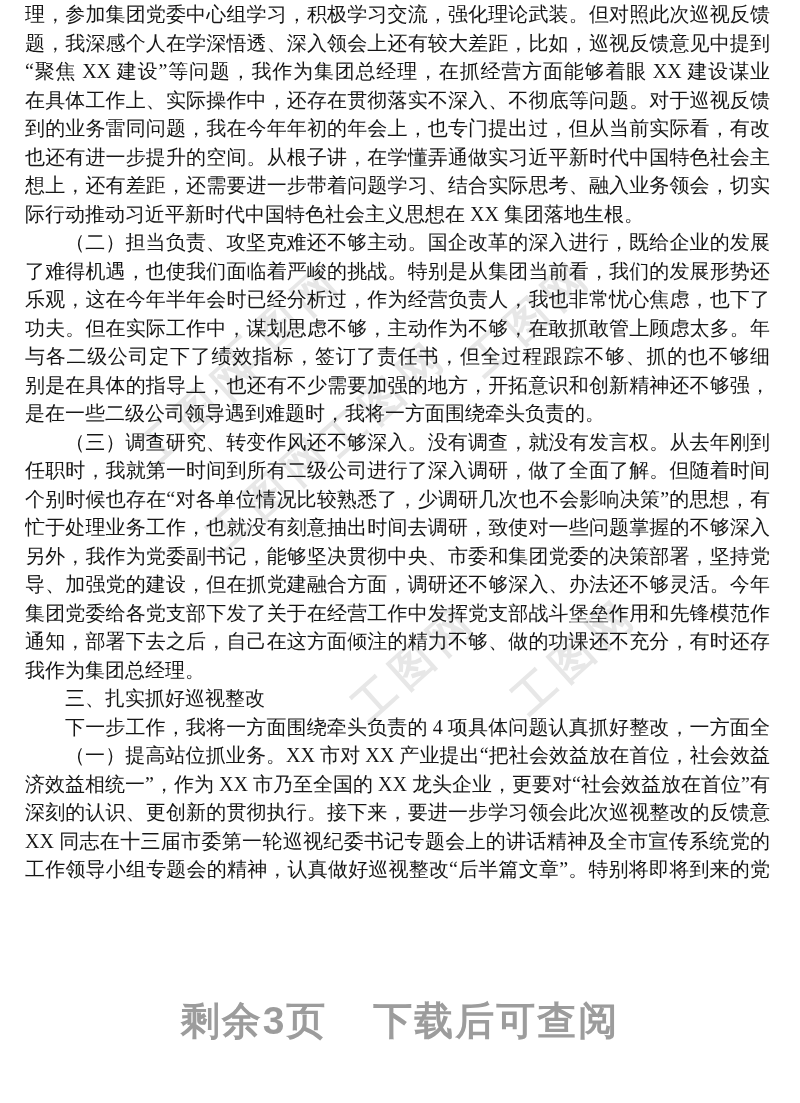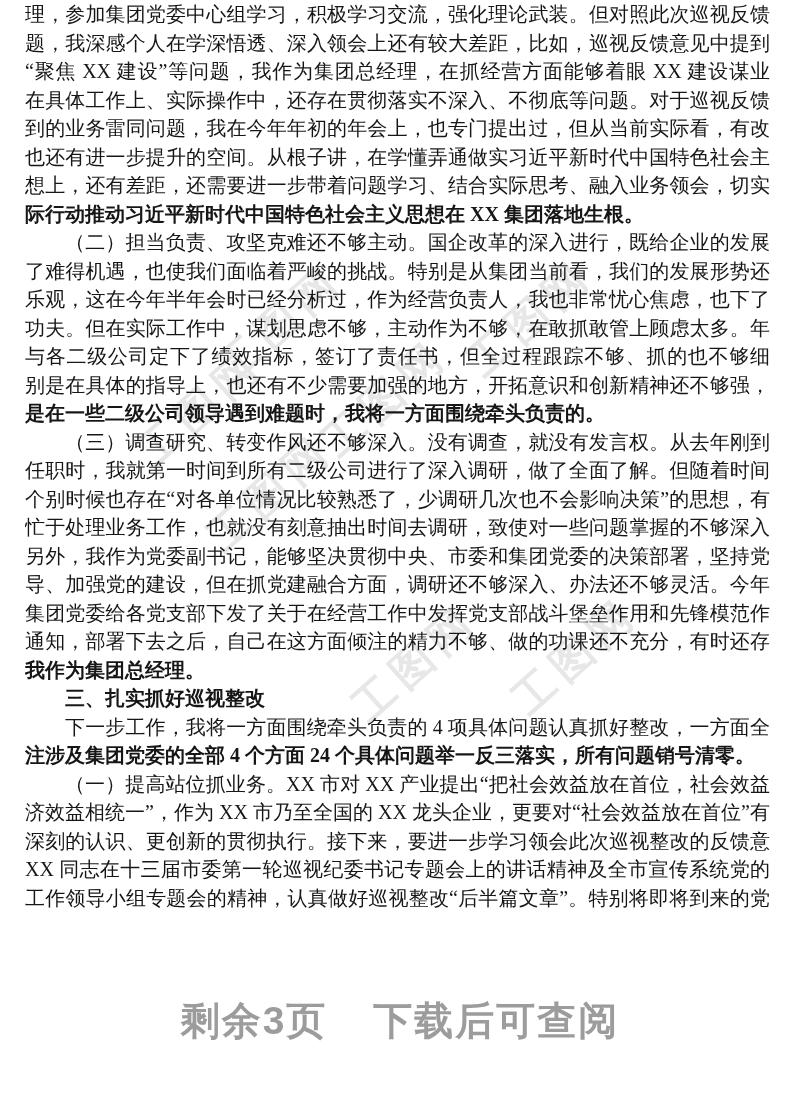--- a/index.html
+++ b/index.html
@@ -52,21 +52,20 @@
     text-align: justify;
     text-align-last: justify;
     white-space: normal;
     overflow: hidden;
   }
   .line.indent {
     text-indent: 2em;
   }
   .line.end {
     text-align-last: left;
-    font-weight: bold;
   }
   .overlay-banner {
     position: absolute;
     left: 0;
     right: 0;
     top: 998px;
     z-index: 2;
     text-align: center;
     font-family: "Liberation Sans", "DejaVu Sans", sans-serif;
     font-weight: 700;
@@ -116,21 +115,20 @@
     <div class="line">任职时，我就第一时间到所有二级公司进行了深入调研，做了全面了解。但随着时间推移，</div>
     <div class="line">个别时候也存在“对各单位情况比较熟悉了，少调研几次也不会影响决策”的思想，有时</div>
     <div class="line">忙于处理业务工作，也就没有刻意抽出时间去调研，致使对一些问题掌握的不够深入细致。</div>
     <div class="line">另外，我作为党委副书记，能够坚决贯彻中央、市委和集团党委的决策部署，坚持党的领</div>
     <div class="line">导、加强党的建设，但在抓党建融合方面，调研还不够深入、办法还不够灵活。今年以来，</div>
     <div class="line">集团党委给各党支部下发了关于在经营工作中发挥党支部战斗堡垒作用和先锋模范作用的</div>
     <div class="line">通知，部署下去之后，自己在这方面倾注的精力不够、做的功课还不充分，有时还存在就</div>
     <div class="line end">我作为集团总经理。</div>
     <div class="line indent end">三、扎实抓好巡视整改</div>
     <div class="line indent">下一步工作，我将一方面围绕牵头负责的 4 项具体问题认真抓好整改，一方面全程关</div>
-    <div class="line end">注涉及集团党委的全部 4 个方面 24 个具体问题举一反三落实，所有问题销号清零。</div>
     <div class="line indent">（一）提高站位抓业务。XX 市对 XX 产业提出“把社会效益放在首位，社会效益和经</div>
     <div class="line">济效益相统一”，作为 XX 市乃至全国的 XX 龙头企业，更要对“社会效益放在首位”有更</div>
     <div class="line">深刻的认识、更创新的贯彻执行。接下来，要进一步学习领会此次巡视整改的反馈意见、</div>
     <div class="line">XX 同志在十三届市委第一轮巡视纪委书记专题会上的讲话精神及全市宣传系统党的建设</div>
     <div class="line">工作领导小组专题会的精神，认真做好巡视整改“后半篇文章”。特别将即将到来的党的</div>
   </div>
 
   <div class="overlay-banner">
     <span>剩余3页</span><span class="gap"></span><span>下载后可查阅</span>
   </div>

